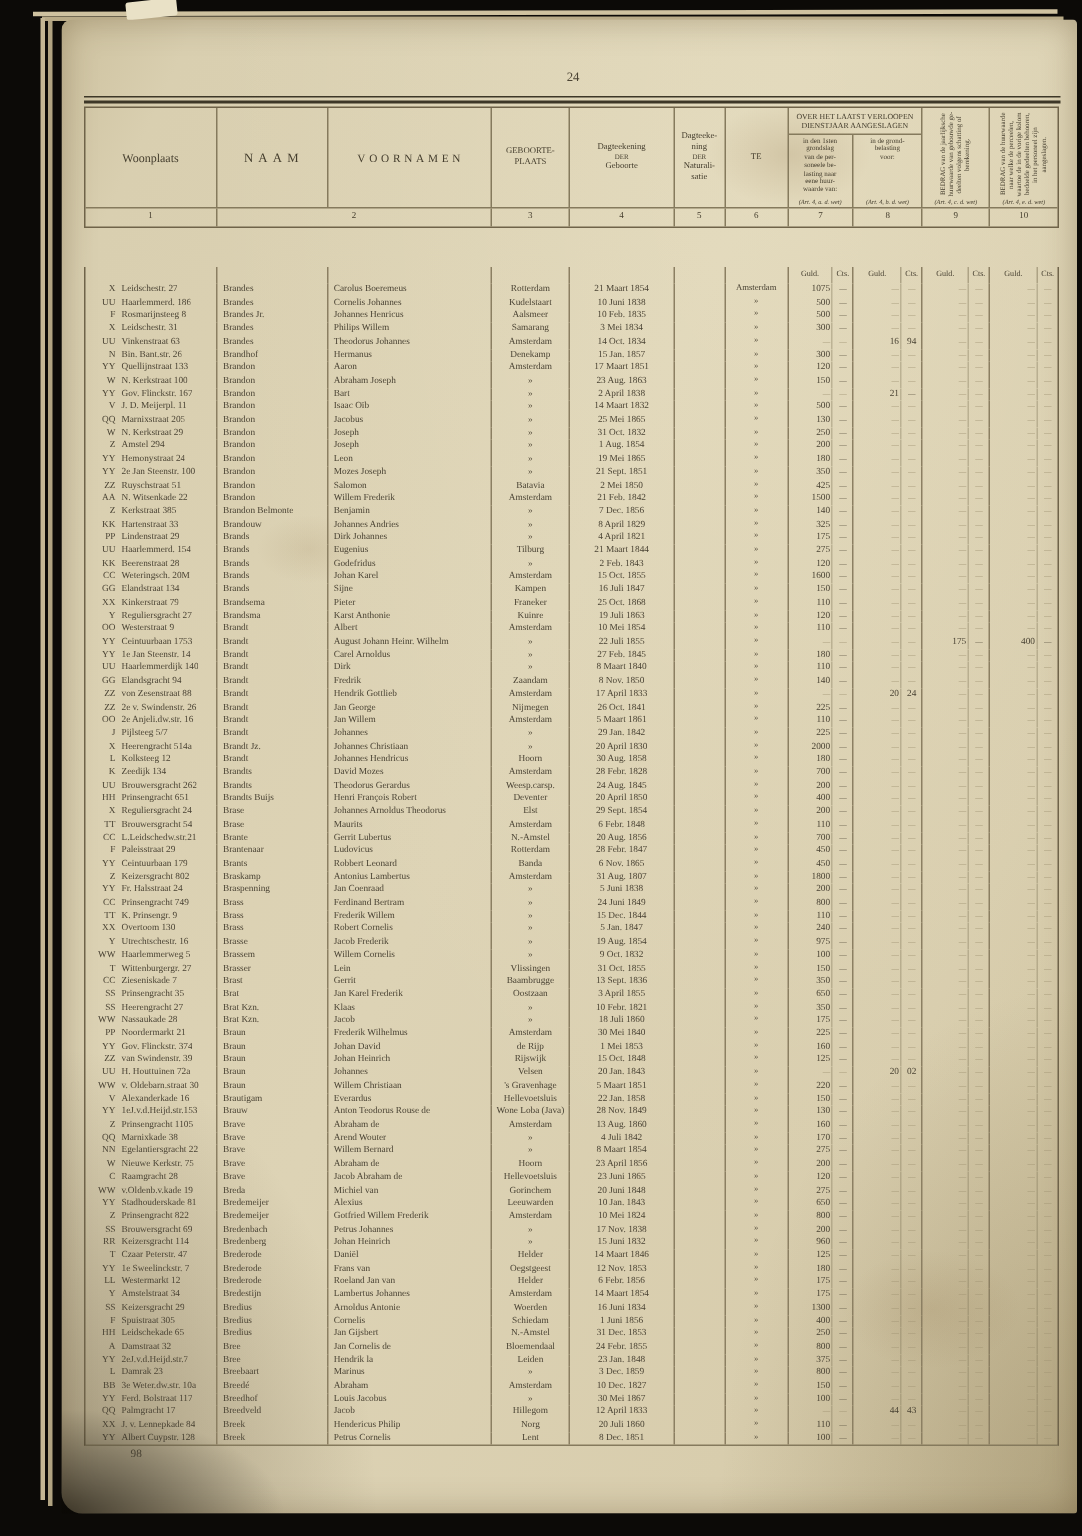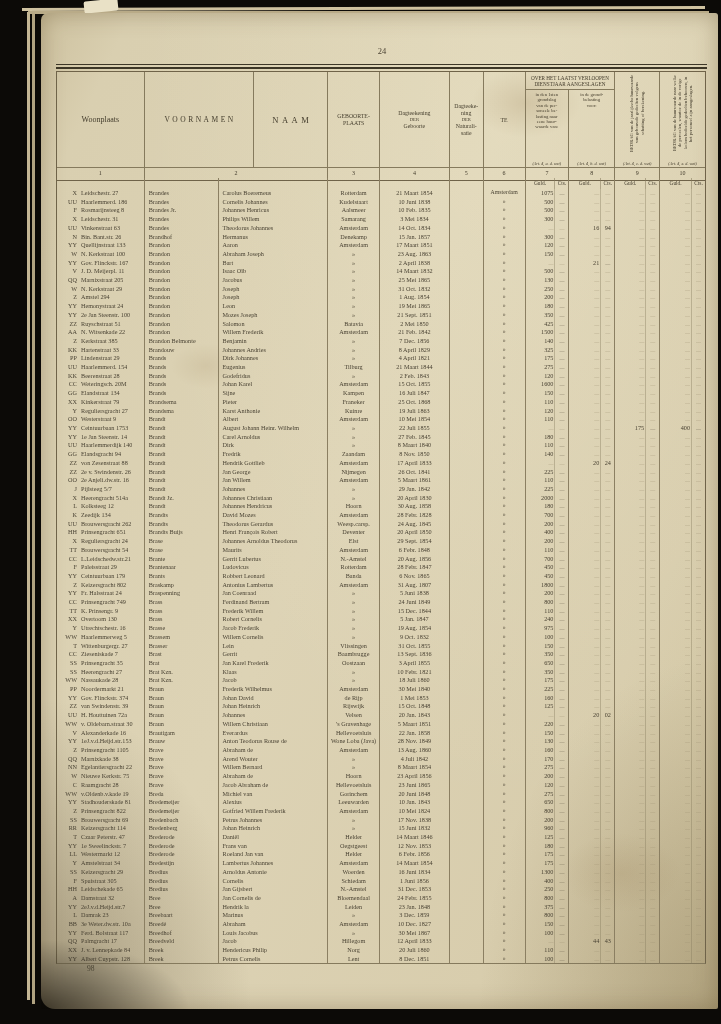--- a/index.html
+++ b/index.html
@@ -31,21 +31,21 @@
   .stain2{left:130px;top:330px;width:70px;height:46px;background:radial-gradient(ellipse,rgba(150,124,82,.14),transparent 70%);}
   .stain3{left:520px;top:820px;width:120px;height:80px;background:radial-gradient(ellipse,rgba(140,112,70,.16),transparent 70%);}
 
   .pageno-top{position:absolute;left:16px;width:650px;top:33px;text-align:center;font-size:8.5px;color:#4c4434;}
   .pageno-bottom{position:absolute;left:46px;top:951px;font-size:7.5px;color:#57503e;}
 
   .rule-heavy{position:absolute;left:15px;top:51px;width:651px;height:2px;border-top:1.5px solid #3d3727;border-bottom:2.5px solid #3d3727;}
 
   
   .thead{
-    position:absolute;left:15px;top:58px;width:650px;height:110px;
+    position:absolute;left:15px;top:58px;width:650px;height:81px;
     border:1px solid #6f6349;display:flex;flex-direction:column;
     color:#443d2d;box-sizing:border-box;
   }
   .thead-main{display:flex;flex:1;min-height:0;}
   .hc{border-right:1px solid #857a5d;box-sizing:border-box;display:flex;flex-direction:column;align-items:center;justify-content:center;text-align:center;overflow:hidden;}
   .hc:last-child{border-right:none;}
   .w-wp{width:88px;}.w-naam{width:74px;}.w-voorn{width:110px;}.w-gebpl{width:52px;}
   .w-gebdat{width:70px;}.w-nat{width:34px;}.w-te{width:42px;}
   .w-m7{width:44px;}.w-m8{width:46px;}.w-m9{width:45px;}.w-m10{width:45px;}
   .w-group{width:90px;}
@@ -115,22 +115,22 @@
   <div class="stain stain1"></div>
   <div class="stain stain2"></div>
   <div class="stain stain3"></div>
 
   <div class="pageno-top">24</div>
   <div class="rule-heavy"></div>
 
   <div class="thead">
     <div class="thead-main">
       <div class="hc w-wp h-woonplaats">Woonplaats</div>
+      <div class="hc w-naam h-naam">NAAM</div>
       <div class="hc w-voorn h-voorn">VOORNAMEN</div>
-      <div class="hc w-naam h-naam">NAAM</div>
       <div class="hc w-gebpl h-small">GEBOORTE-
 PLAATS</div>
       <div class="hc w-gebdat">
         <div class="h-small">Dagteekening</div>
         <div class="h-der">DER</div>
         <div class="h-small">Geboorte</div>
       </div>
       <div class="hc w-nat">
         <div class="h-small">Dagteeke-
 ning</div>

